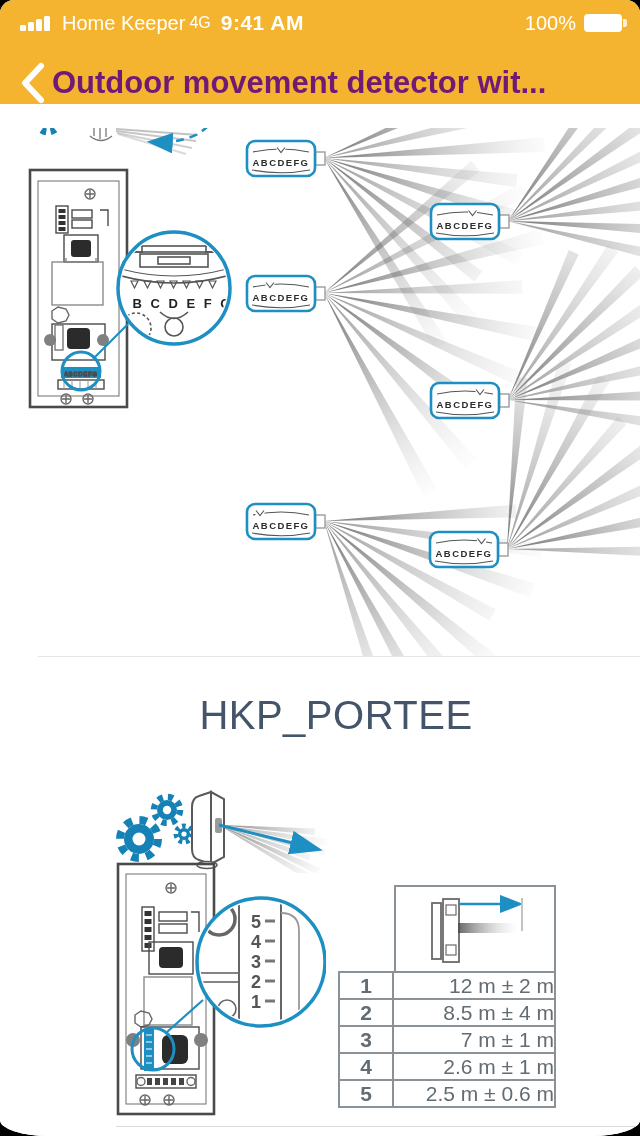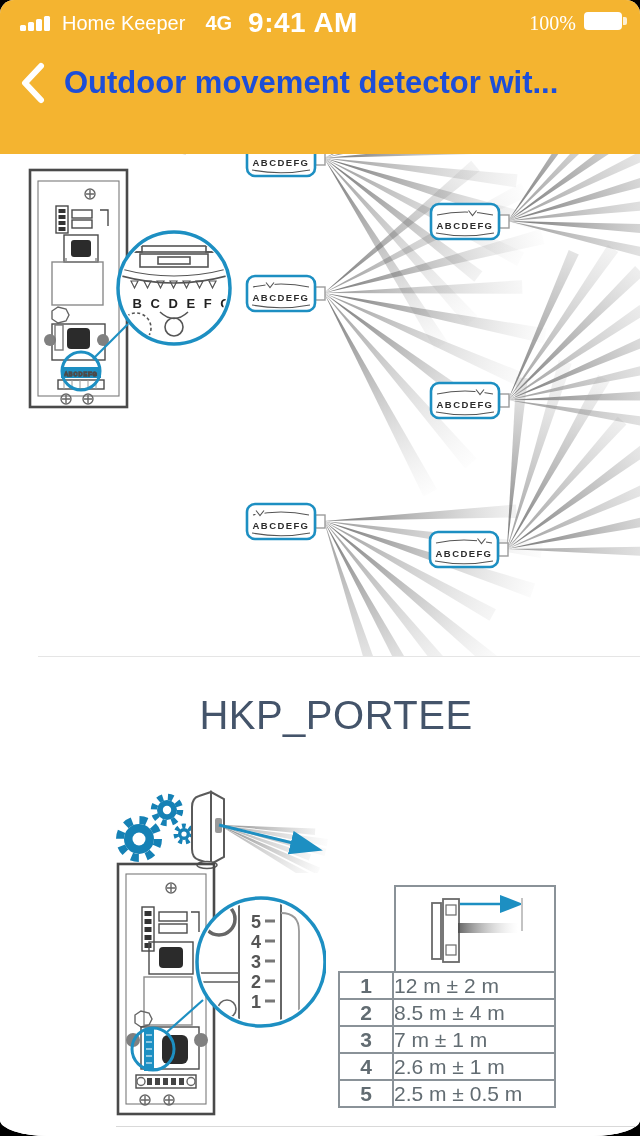--- a/index.html
+++ b/index.html
@@ -1,53 +1,53 @@
 <!DOCTYPE html>
 <html><head>
 <meta charset="utf-8">
 <style>
   html,body{margin:0;padding:0;background:#000;}
   body{width:640px;height:1136px;font-family:"Liberation Sans",sans-serif;}
   .phone{position:relative;width:640px;height:1136px;background:#fff;overflow:hidden;
          border-radius:14px 14px 48px 48px / 14px 14px 16px 16px;}
   
-  .appbar{position:absolute;top:0;left:0;right:0;height:154px;background:#F4B430;z-index:5;}
+  .appbar{position:absolute;top:0;left:0;right:0;height:104px;background:#F4B430;z-index:5;}
   .statusbar{display:flex;align-items:center;height:46px;padding:0 18px 0 20px;color:#fff;}
   .sig{display:flex;align-items:flex-end;margin-right:10px;}
   .sig i{display:block;width:5.5px;background:#fff;border-radius:1.5px;margin-right:2.5px;}
   .sig i:nth-child(1){height:6px}.sig i:nth-child(2){height:9px}
   .sig i:nth-child(3){height:12px}.sig i:nth-child(4){height:15px}
   .carrier{font-size:20px;}
-  .net{font-size:20px;margin-left:20px;font-weight:bold;}
-  .time{font-size:28px;font-weight:700;margin-left:16px;letter-spacing:.5px;}
-  .sb-right{margin-left:auto;display:flex;font-family:Liberation Serif, serif;}
+  .net{font-size:16px;margin-left:4px;}
+  .time{font-size:21px;font-weight:700;margin-left:10px;letter-spacing:.5px;}
+  .sb-right{margin-left:auto;display:flex;align-items:center;}
   .pct{font-size:20px;margin-right:8px;}
   .bat{position:relative;width:38px;height:18px;background:#fff;border-radius:4px;}
   .bat:after{content:'';position:absolute;right:-4.5px;top:5px;width:3.5px;height:8px;
              background:rgba(255,255,255,.8);border-radius:0 2px 2px 0;}
   .navbar{display:flex;align-items:center;height:74px;padding:0 16px;}
   .backbtn{display:flex;align-items:center;justify-content:center;width:34px;height:52px;cursor:pointer;}
-  .navtitle{margin-left:14px;color:#1d4ed8;font-size:31px;font-weight:700;white-space:nowrap;overflow:hidden;}
+  .navtitle{margin-left:2px;color:#701a75;font-size:31px;font-weight:700;white-space:nowrap;overflow:hidden;}
   
   .doc{position:absolute;top:128px;left:0;width:640px;height:1008px;background:#fff;}
   .sec1{position:absolute;top:0;left:0;width:640px;height:529px;}
   .sec1 svg{display:block;}
   .divider{position:absolute;top:528px;left:38px;right:0;height:1px;background:#E5E5E5;}
   .sec2{position:absolute;top:529px;left:16px;width:640px;height:479px;}
   .h1{position:absolute;top:36px;left:0;width:100%;text-align:center;
       font-size:40px;font-weight:400;color:#44546A;letter-spacing:.5px;}
   #gicon{position:absolute;left:95px;top:126px;}
   #dev2{position:absolute;left:95px;top:200px;}
   .tablewrap{position:absolute;left:322px;top:228px;width:218px;}
   .pt-header{margin-left:56px;width:162px;height:88px;border:2px solid #8A9298;
              box-sizing:border-box;background:#fff;}
   table.ranges{border-collapse:collapse;width:218px;margin-top:-2px;background:#fff;}
   table.ranges td{border:2px solid #8A9298;height:25px;font-size:21px;color:#626C72;padding:0;}
   td.num{width:52px;text-align:center;font-weight:700;font-size:20px;}
-  td.val{text-align:left;padding-right:7px;}
+  td.val{text-align:right;padding-right:7px;}
   .bline{position:absolute;left:100px;right:0;bottom:9px;height:1.5px;background:#D9D9D9;}
   text{font-family:"Liberation Sans",sans-serif;}
 </style>
 </head>
 <body>
 
 <div class="phone">
 
   <div class="appbar">
     <div class="statusbar">
@@ -449,21 +449,21 @@
           <tr>
             <td class="num">3</td>
             <td class="val">7 m ± 1 m</td>
           </tr>
           <tr>
             <td class="num">4</td>
             <td class="val">2.6 m ± 1 m</td>
           </tr>
           <tr>
             <td class="num">5</td>
-            <td class="val">2.5 m ± 0.5 m</td>
+            <td class="val">2.5 m ± 0.6 m</td>
           </tr>
         </tbody>
           </table>
       </div>
 
       <div class="bline"></div>
     </div>
   </div>
 </div>
 

